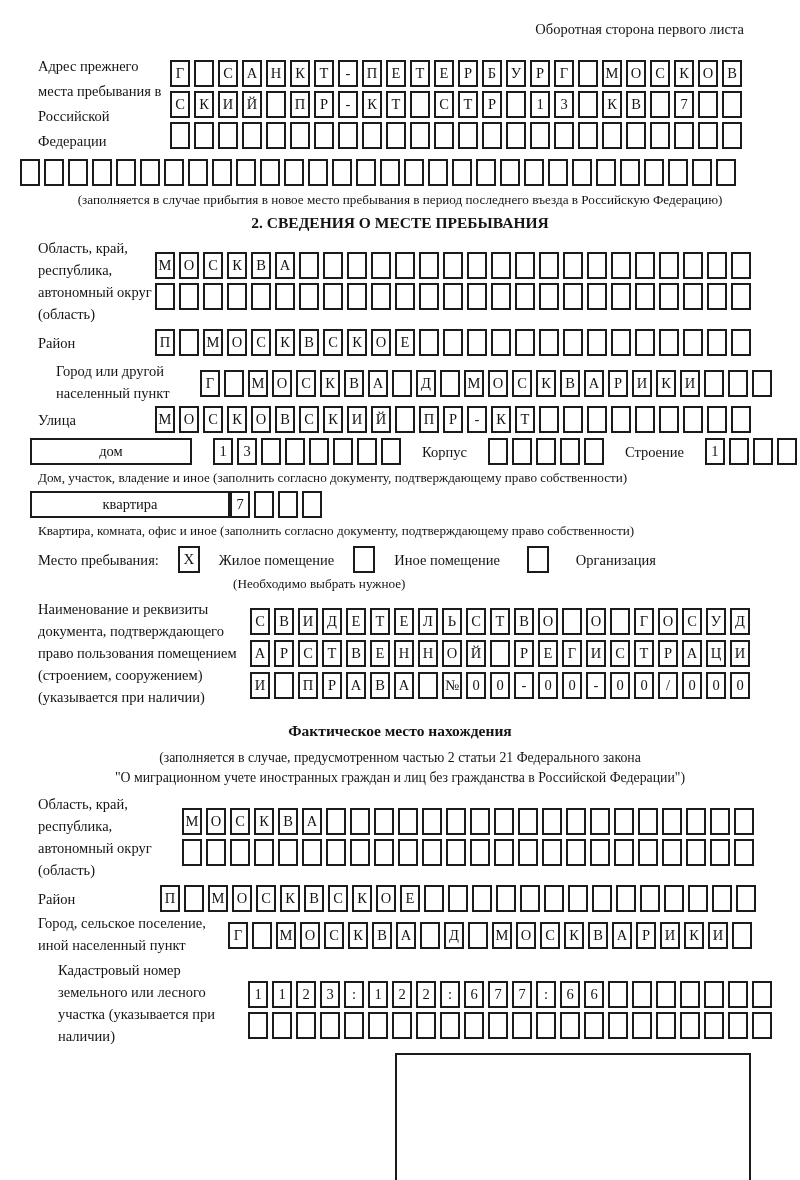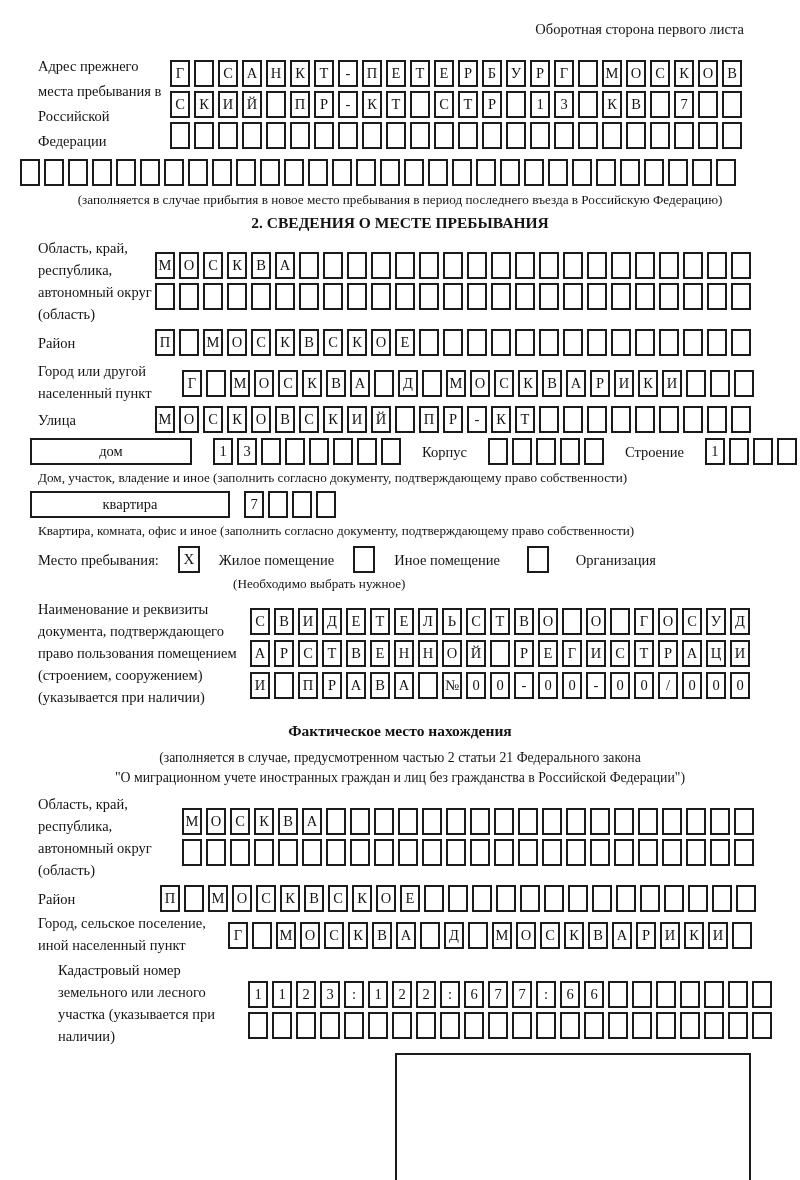--- a/index.html
+++ b/index.html
@@ -246,21 +246,21 @@
         <span class="cell"></span>
         <span class="cell"></span>
         <span class="cell"></span>
         <span class="cell"></span>
         <span class="cell"></span>
         <span class="cell"></span>
         <span class="cell"></span>
       </div>
   </div>
 
-  <div class="frow" style="padding-left:38px;margin-top:4px;">
+  <div class="frow" style="padding-left:56px;margin-top:4px;">
     <div class="lbl" style="width:144px;">Город или другой населенный пункт</div>
     <div class="cellrow" style="margin-top:3px;">
         <span class="cell">Г</span>
         <span class="cell"></span>
         <span class="cell">М</span>
         <span class="cell">О</span>
         <span class="cell">С</span>
         <span class="cell">К</span>
         <span class="cell">В</span>
         <span class="cell">А</span>
@@ -337,21 +337,21 @@
     <div class="lbl">Строение</div>
     <div class="cellrow">
         <span class="cell">1</span>
         <span class="cell"></span>
         <span class="cell"></span>
         <span class="cell"></span>
       </div>
   </div>
   <div class="cap" style="padding-left:38px;margin-top:4px;">Дом, участок, владение и иное (заполнить согласно документу, подтверждающему право собственности)</div>
 
-  <div class="frow" style="padding-left:30px;margin-top:5px;align-items:center;gap:14px;">
+  <div class="frow" style="padding-left:30px;margin-top:5px;align-items:center;gap:0;">
     <div class="widebox" style="width:196px;">квартира</div>
     <div class="cellrow">
         <span class="cell">7</span>
         <span class="cell"></span>
         <span class="cell"></span>
         <span class="cell"></span>
       </div>
   </div>
   <div class="cap" style="padding-left:38px;margin-top:4px;">Квартира, комната, офис и иное (заполнить согласно документу, подтверждающему право собственности)</div>
 

